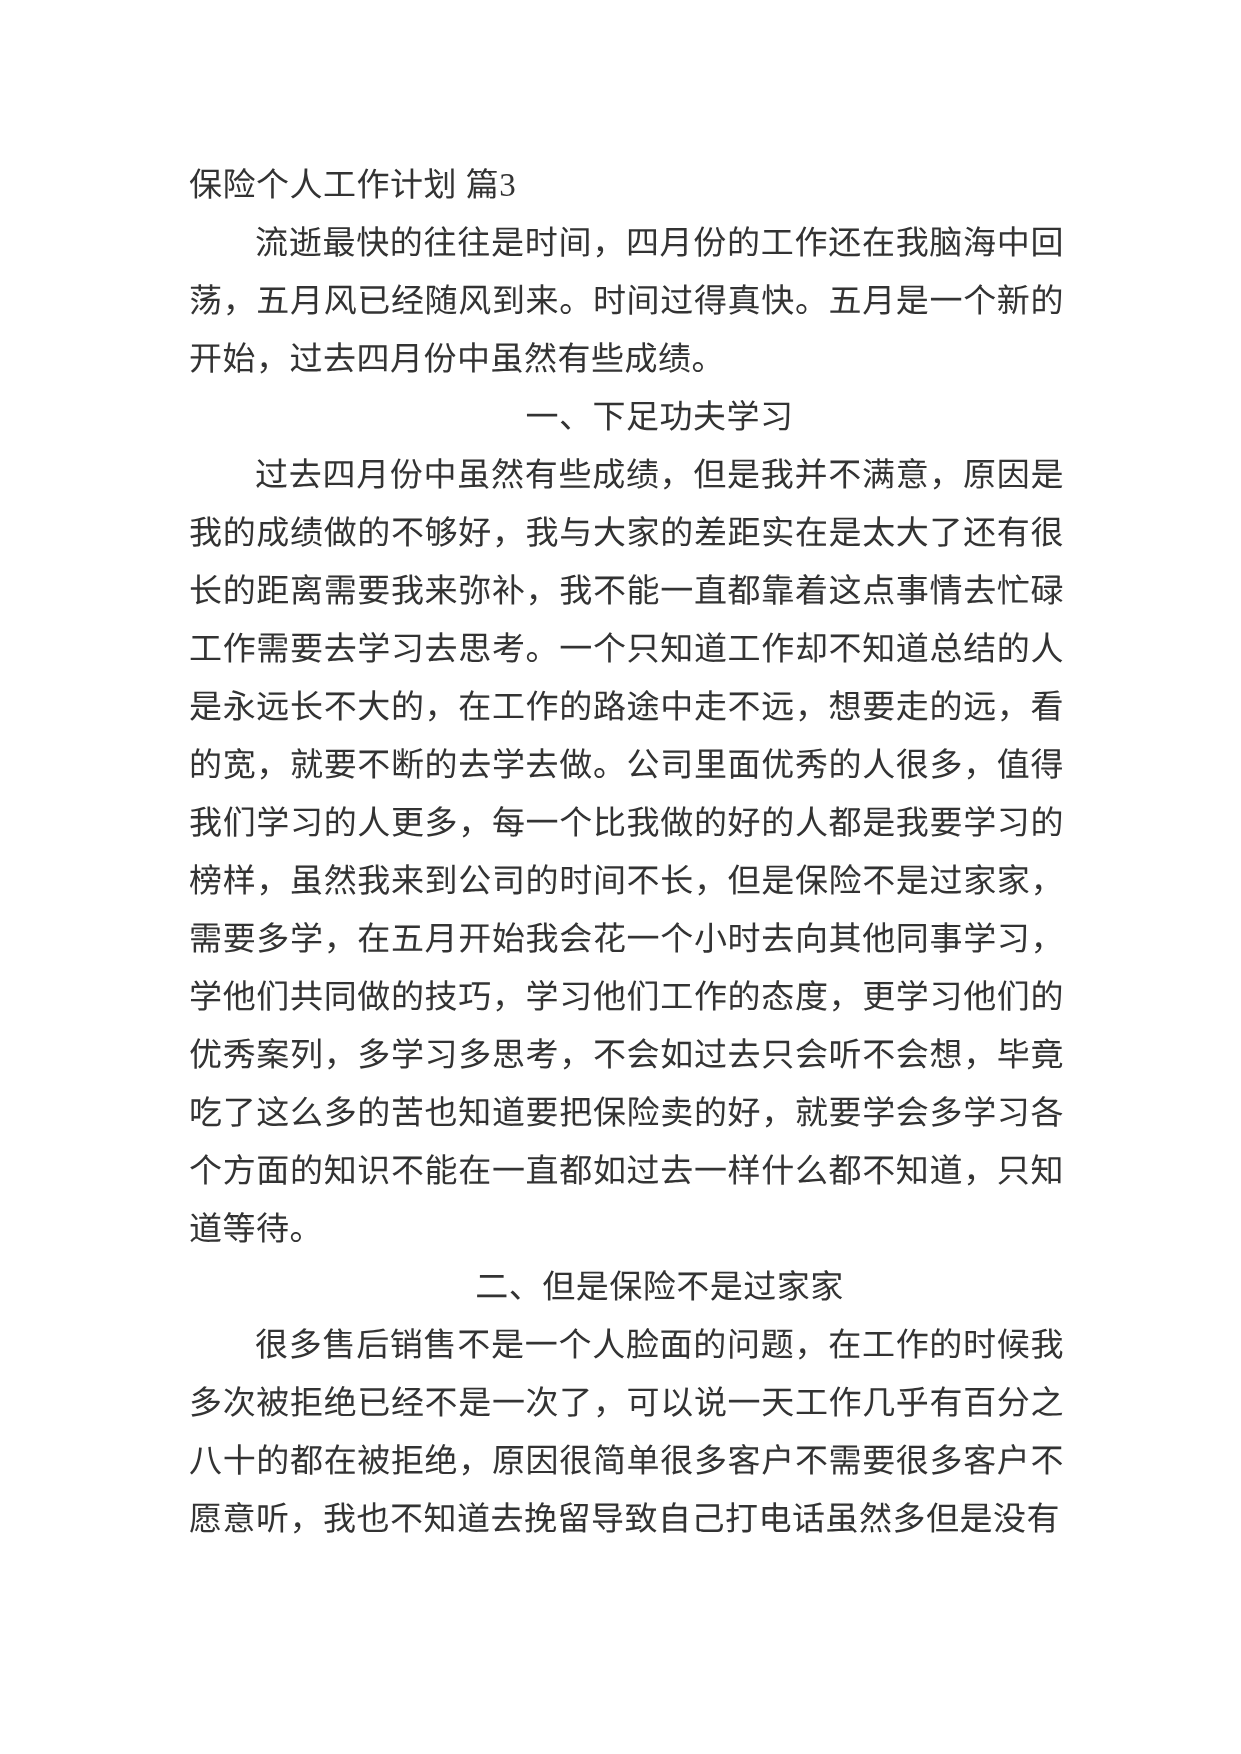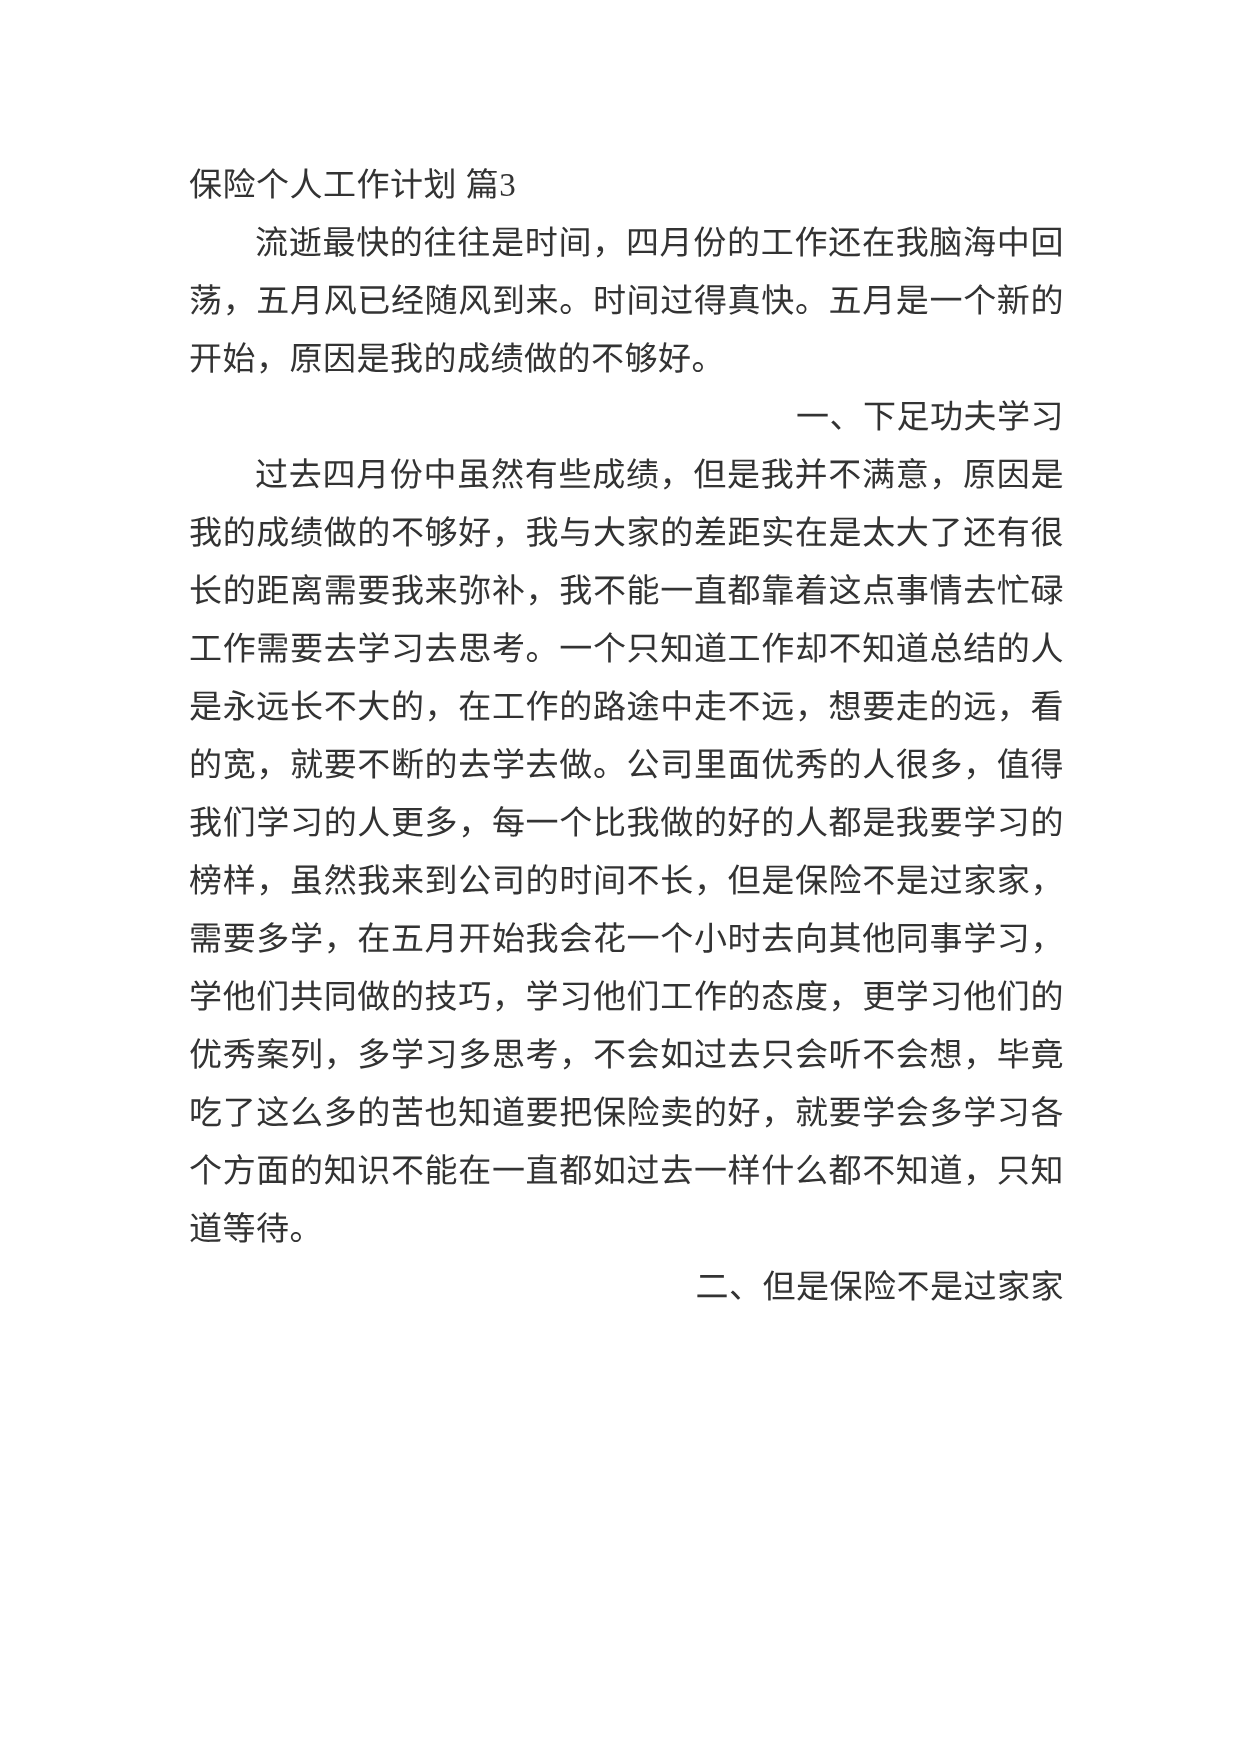--- a/index.html
+++ b/index.html
@@ -38,27 +38,28 @@
   }
   .doc .title-line {
     text-indent: 0;
     text-align: left;
   }
   .doc .body-para {
     text-indent: 2em;
   }
   .doc .section-heading {
     text-indent: 2em;
-    text-align: right;
+    text-align: center;
   }
 </style>
 </head>
 <body>
 
 <div class="page">
   <div class="doc">
     <p class="title-line">保险个人工作计划 篇3</p>
-    <p class="body-para">流逝最快的往往是时间，四月份的工作还在我脑海中回荡，五月风已经随风到来。时间过得真快。五月是一个新的开始，原因是我的成绩做的不够好。</p>
+    <p class="body-para">流逝最快的往往是时间，四月份的工作还在我脑海中回荡，五月风已经随风到来。时间过得真快。五月是一个新的开始，过去四月份中虽然有些成绩。</p>
     <p class="section-heading">一、下足功夫学习</p>
     <p class="body-para">过去四月份中虽然有些成绩，但是我并不满意，原因是我的成绩做的不够好，我与大家的差距实在是太大了还有很长的距离需要我来弥补，我不能一直都靠着这点事情去忙碌工作需要去学习去思考。一个只知道工作却不知道总结的人是永远长不大的，在工作的路途中走不远，想要走的远，看的宽，就要不断的去学去做。公司里面优秀的人很多，值得我们学习的人更多，每一个比我做的好的人都是我要学习的榜样，虽然我来到公司的时间不长，但是保险不是过家家，需要多学，在五月开始我会花一个小时去向其他同事学习，学他们共同做的技巧，学习他们工作的态度，更学习他们的优秀案列，多学习多思考，不会如过去只会听不会想，毕竟吃了这么多的苦也知道要把保险卖的好，就要学会多学习各个方面的知识不能在一直都如过去一样什么都不知道，只知道等待。</p>
     <p class="section-heading">二、但是保险不是过家家</p>
+    <p class="body-para">很多售后销售不是一个人脸面的问题，在工作的时候我多次被拒绝已经不是一次了，可以说一天工作几乎有百分之八十的都在被拒绝，原因很简单很多客户不需要很多客户不愿意听，我也不知道去挽留导致自己打电话虽然多但是没有</p>
   </div>
 </div>
 
 </body></html>

